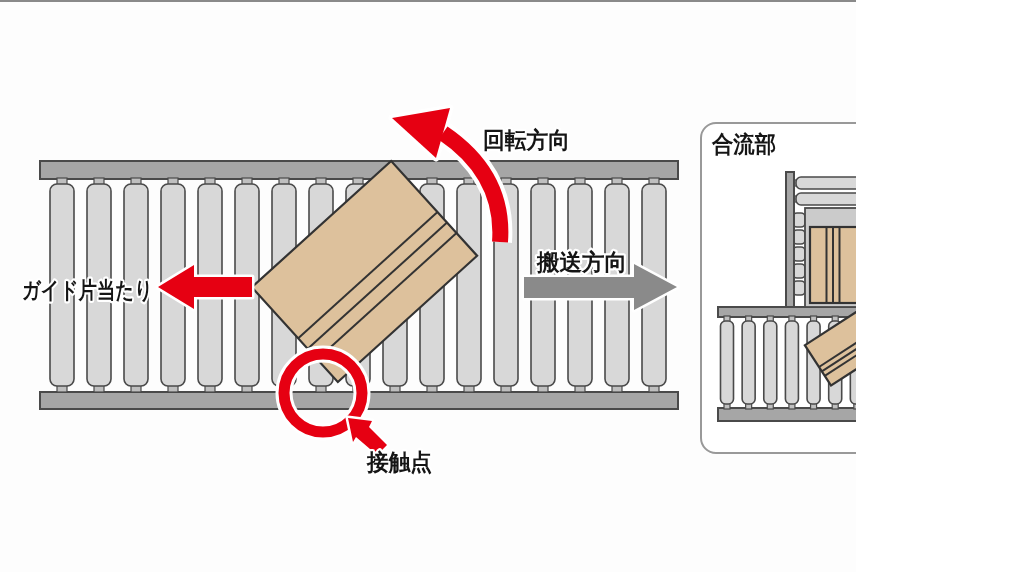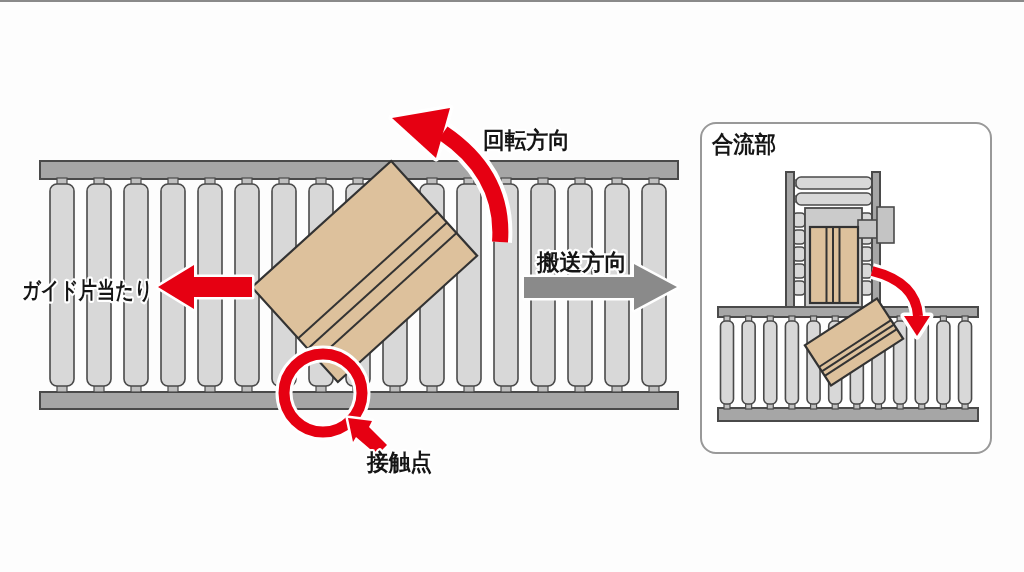--- a/index.html
+++ b/index.html
@@ -1,16 +1,16 @@
 <!DOCTYPE html>
 <html><head>
 <meta charset="utf-8">
 <style>
   html,body{margin:0;padding:0;background:#fff;}
-  .stage{position:relative;width:1024px;height:572px;background:#fdfdfd;overflow:hidden;
+  .stage{position:relative;width:856px;height:572px;background:#fdfdfd;overflow:hidden;
          font-family:"Liberation Sans",sans-serif;}
   svg{display:block;}
   .rail{fill:var(--rail);stroke:var(--line);stroke-width:2;}
   .roller{fill:var(--roller);stroke:var(--line);stroke-width:1.6;}
   .pin{fill:#bfbfbf;stroke:var(--line);stroke-width:1.2;}
   .plate{fill:#cbcbcb;stroke:var(--line);stroke-width:1.8;}
   .bracket{fill:#c4c4c4;stroke:var(--line);stroke-width:1.6;}
   .boxfill{fill:var(--tan);stroke:#333;stroke-width:2.2;}
   .stripe{stroke:#333;stroke-width:2;fill:none;}
   .arrow-red{fill:var(--red);stroke:#fff;stroke-width:5;paint-order:stroke;stroke-linejoin:round;}

